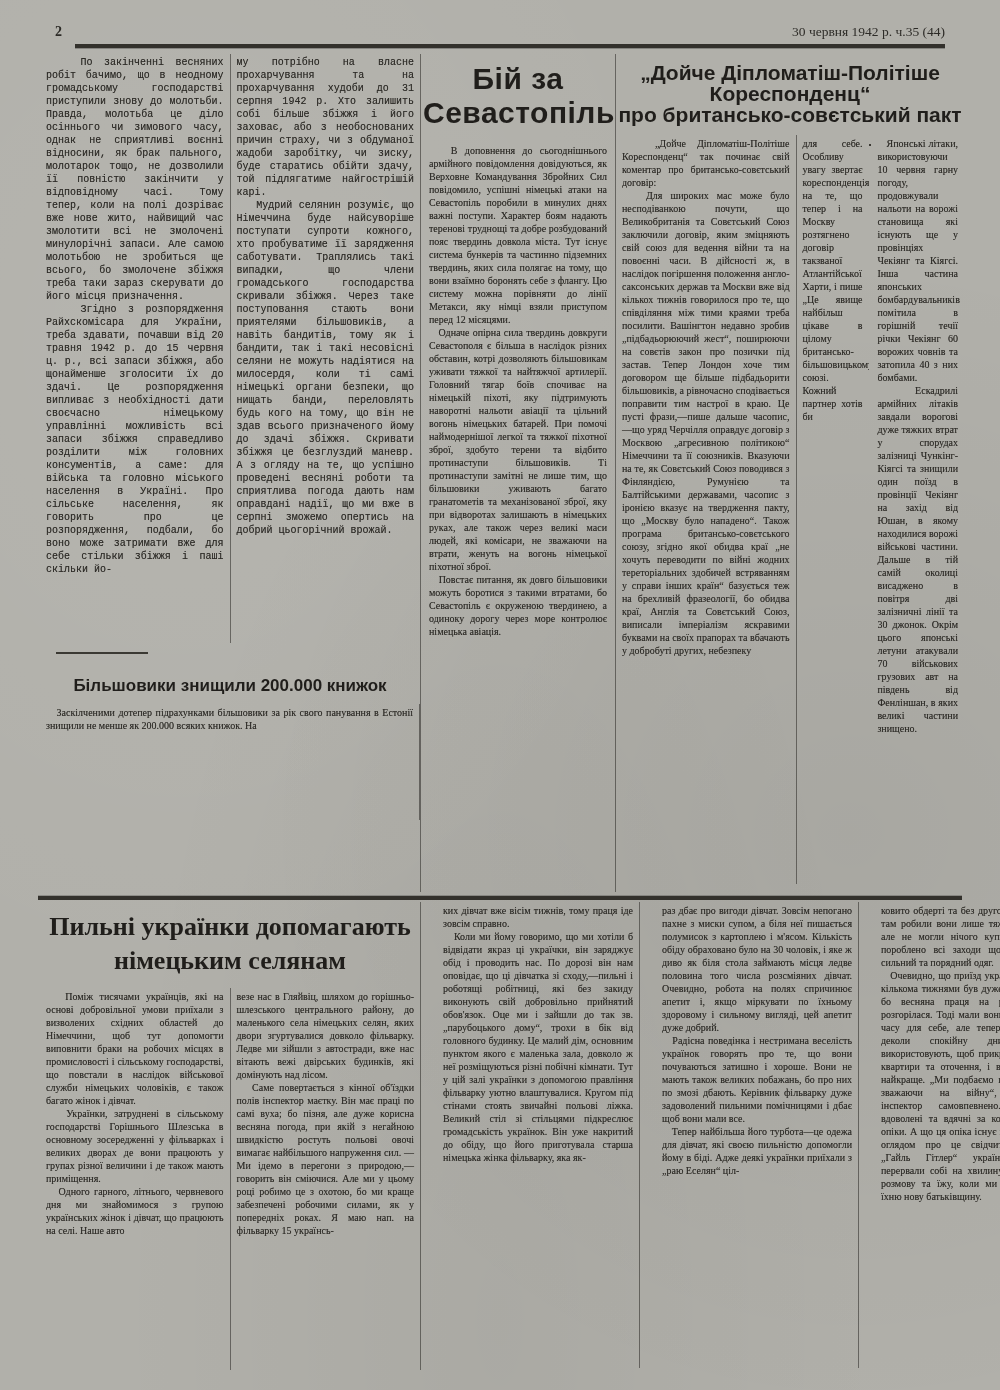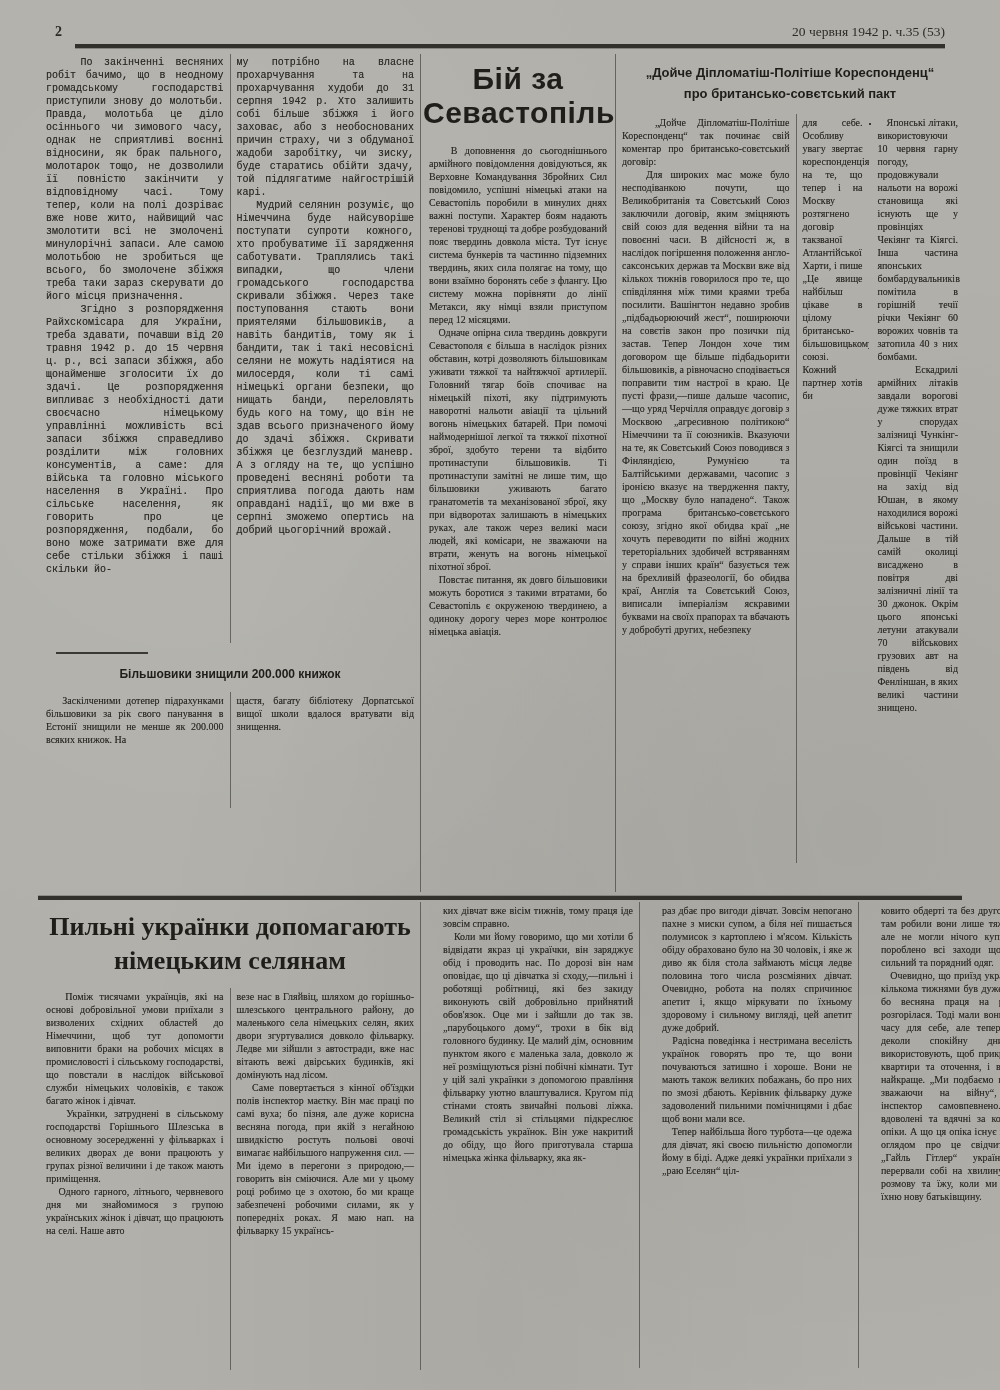--- a/index.html
+++ b/index.html
@@ -32,22 +32,22 @@
     white-space:pre-line;overflow:hidden;padding:2px 6px;
     text-shadow:0 0 0.4px rgba(45,43,39,0.55);
   }
   .cols{display:flex;}
   .cols>*{flex:1 1 0;min-width:0;}
   .c-r{border-right:1px solid rgba(40,38,34,0.55);}
   
   h1,h2{margin:0;white-space:pre-line;text-align:center;color:#201e1b;}
   .hl-serif{font-family:"Liberation Serif",serif;font-weight:bold;font-size:27px;line-height:37px;margin:16px 4px 14px;}
   .hl-sans-big{font-family:"Liberation Sans",sans-serif;font-weight:bold;font-size:30px;line-height:34px;margin:8px 0 12px;letter-spacing:0.5px;}
-  .hl-sans-md{font-family:"Liberation Sans",sans-serif;font-weight:bold;font-size:13px;line-height:21px;margin:8px 0 10px;}
-  .hl-sans-sm{font-family:"Liberation Sans",sans-serif;font-weight:bold;font-size:12px;line-height:20px;margin:6px 0 8px;}
+  .hl-sans-md{font-family:"Liberation Sans",sans-serif;font-weight:bold;font-size:21px;line-height:21px;margin:8px 0 10px;}
+  .hl-sans-sm{font-family:"Liberation Sans",sans-serif;font-weight:bold;font-size:17px;line-height:20px;margin:18px 0 8px;}
   .hl-serif-sm{font-family:"Liberation Serif",serif;font-weight:bold;font-size:17px;line-height:22px;margin:10px 0 8px;}
   .hl-serif-big{font-family:"Liberation Serif",serif;font-weight:bold;font-size:26px;line-height:34px;margin:8px 0 10px;}
   
   .top{display:flex;margin:6px 40px 0 40px;height:838px;}
   .area-left{width:380px;flex:none;border-right:1px solid rgba(40,38,34,0.55);display:flex;flex-direction:column;}
   .area-mid{width:190px;flex:none;border-right:1px solid rgba(40,38,34,0.55);padding:0 2px;}
   .area-right{width:348px;flex:none;display:flex;flex-direction:column;}
   .end-dash{width:92px;border-top:2px solid #3b3933;margin:9px 0 4px 16px;}
   .end-dash.center{margin:9px auto 2px auto;width:64px;}
   .colb{display:flex;}
@@ -61,38 +61,37 @@
   .h745{height:745px;} .h290{height:288px;} .grow{flex:1 1 auto;min-height:0;}
   .h468{height:462px;margin-left:16px;}
 </style>
 </head>
 <body>
 
 <div class="page">
 
   <header class="masthead-row">
     <span class="pgnum">2</span>
-    <span>20 червня 1942 р. ч.35 (53)</span>
+    <span>30 червня 1942 р. ч.35 (44)</span>
   </header>
   <div class="rule-thick"></div>
 
   <main class="top">
 
     <section class="area-left">
       <div class="cols">
         <div class="bcol c-r h585">&nbsp;&nbsp;&nbsp;По закінченні весняних робіт бачимо, що в неодному громадському господарстві приступили знову до молотьби. Правда, молотьба це діло осіннього чи зимового часу, однак не сприятливі воєнні відносини, як брак пального, молотарок тощо, не дозволили її повністю закінчити у відповідному часі. Тому тепер, коли на полі дозріває вже нове жито, найвищий час змолотити всі не змолочені минулорічні запаси. Але самою молотьбою не зробиться ще всього, бо змолочене збіжжя треба таки зараз скерувати до його місця призначення.
 &nbsp;&nbsp;&nbsp;Згідно з розпорядження Райхскомісара для України, треба здавати, почавши від 20 травня 1942 р. до 15 червня ц. р., всі запаси збіжжя, або щонайменше зголосити їх до здачі. Це розпорядження випливає з необхідності дати своєчасно німецькому управлінні можливість всі запаси збіжжя справедливо розділити між головних консументів, а саме: для війська та головно міського населення в Україні. Про сільське населення, як говорить про це розпорядження, подбали, бо воно може затримати вже для себе стільки збіжжя і паші скільки йо-</div>
         <div class="bcol h585">му потрібно на власне прохарчування та на прохарчування худоби до 31 серпня 1942 р. Хто залишить собі більше збіжжя і його заховає, або з необоснованих причин страху, чи з обдуманої жадоби заробітку, чи зиску, буде старатись обійти здачу, той підлягатиме найгострішій карі.
 &nbsp;&nbsp;&nbsp;Мудрий селянин розуміє, що Німеччина буде найсуворіше поступати супроти кожного, хто пробуватиме її зарядження саботувати. Траплялись такі випадки, що члени громадського господарства скривали збіжжя. Через таке поступовання стають вони приятелями більшовиків, а навіть бандитів, тому як і бандити, так і такі несовісні селяни не можуть надіятися на милосердя, коли ті самі німецькі органи безпеки, що нищать банди, переловлять будь кого на тому, що він не здав всього призначеного йому до здачі збіжжя. Скривати збіжжя це безглуздий маневр. А з огляду на те, що успішно проведені весняні роботи та сприятлива погода дають нам оправдані надії, що ми вже в серпні зможемо опертись на добрий цьогорічний врожай.</div>
       </div>
       <div class="end-dash"></div>
       <h2 class="hl-sans-sm">Більшовики знищили 200.000 книжок</h2>
       <div class="cols">
         <div class="bcol c-r h115">&nbsp;&nbsp;&nbsp;Заскілченими дотепер підрахунками більшовики за рік свого панування в Естонії знищили не менше як 200.000 всяких книжок. На</div>
-        <div class="bcol h115">щастя, багату бібліотеку Дорпатської вищої школи вдалося вратувати від знищення.</div>
       </div>
     </section>
 
     <section class="area-mid">
       <h1 class="hl-sans-big">Бій за
 Севастопіль</h1>
       <div class="bcol h706">&nbsp;&nbsp;&nbsp;В доповнення до сьогоднішнього армійного повідомлення довідуються, як Верховне Командування Збройних Сил повідомило, успішні німецькі атаки на Севастопіль поробили в минулих днях важні поступи. Характер боям надають теренові труднощі та добре розбудований пояс твердинь довкола міста. Тут існує система бункерів та частинно підземних твердинь, яких сила полягає на тому, що вони взаїмно боронять себе з флангу. Цю систему можна порівняти до лінії Метакси, яку німці взяли приступом перед 12 місяцями.
 &nbsp;&nbsp;&nbsp;Одначе опірна сила твердинь довкруги Севастополя є більша в наслідок різних обставин, котрі дозволяють більшовикам уживати тяжкої та найтяжчої артилерії. Головний тягар боїв спочиває на німецькій піхоті, яку підтримують наворотні нальоти авіації та цільний вогонь німецьких батарей. При помочі наймодернішої легкої та тяжкої піхотної зброї, здобуто терени та відбито протинаступи більшовиків. Ті протинаступи замітні не лише тим, що більшовики уживають багато гранатометів та механізованої зброї, яку при відворотах залишають в німецьких руках, але також через великі маси людей, які комісари, не зважаючи на втрати, женуть на вогонь німецької піхотної зброї.
 &nbsp;&nbsp;&nbsp;Повстає питання, як довго більшовики можуть боротися з такими втратами, бо Севастопіль є окруженою твердинею, а одиноку дорогу через море контролює німецька авіація.</div>
     </section>

